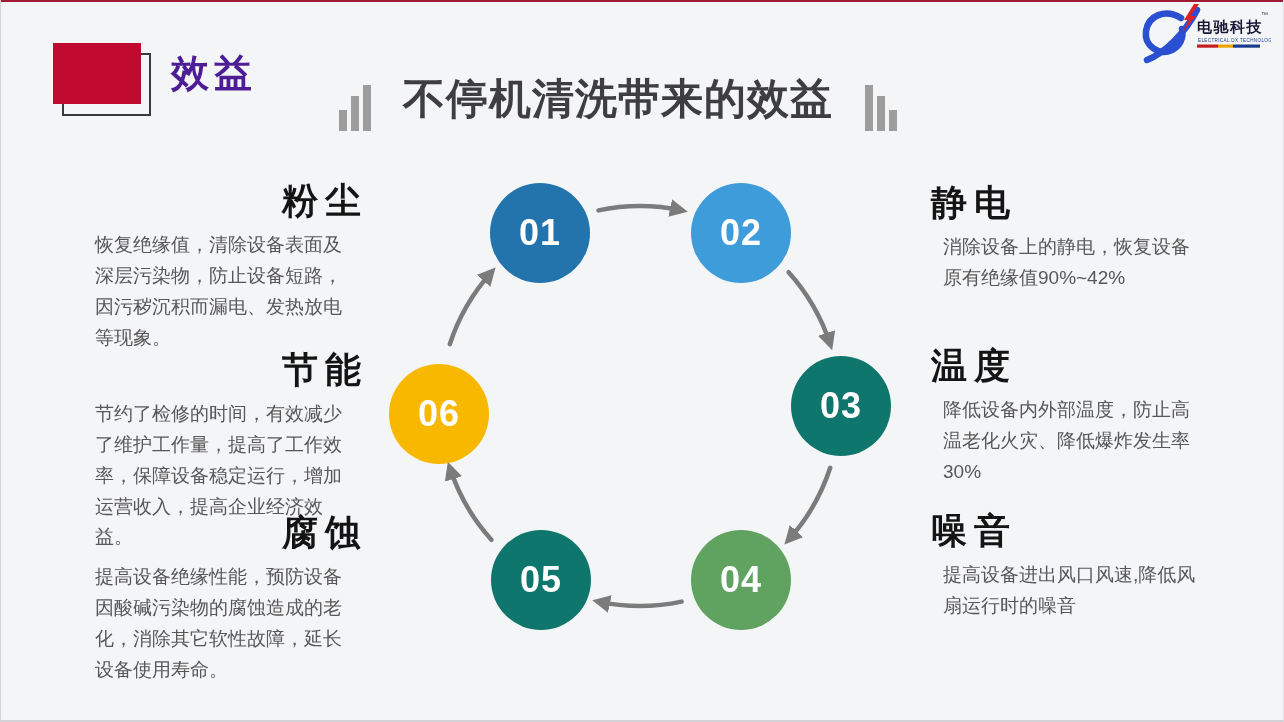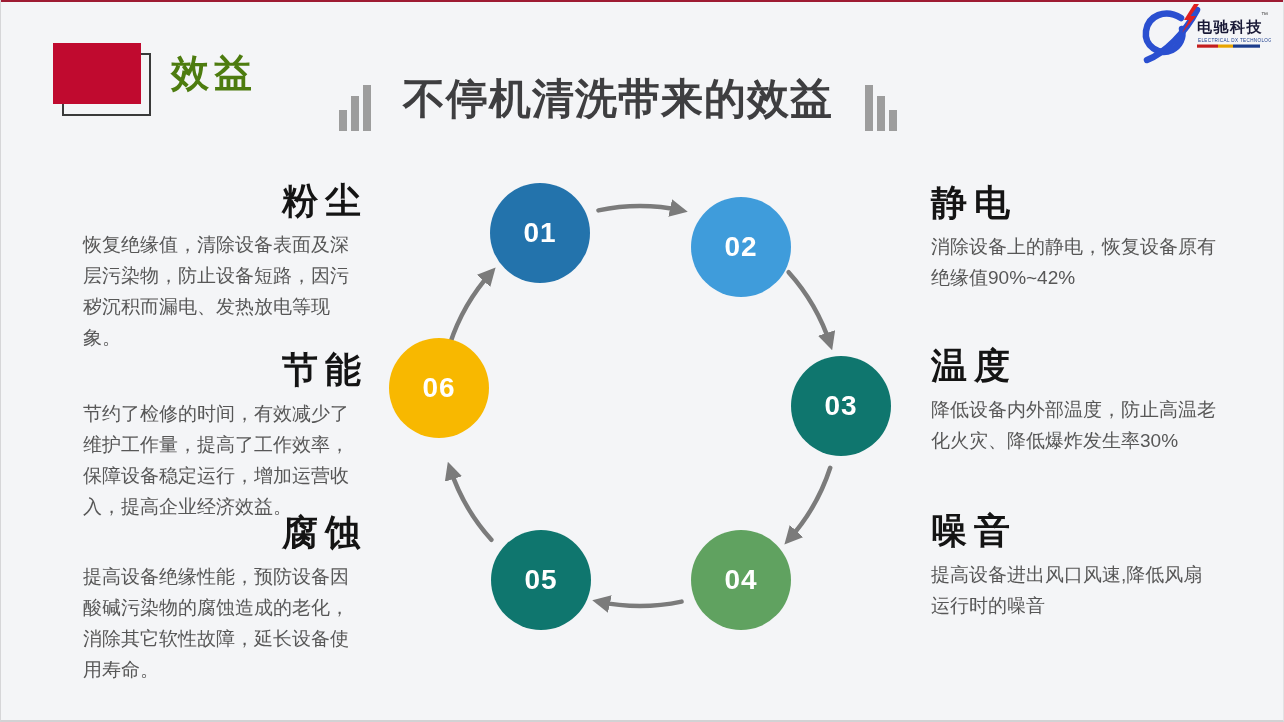--- a/index.html
+++ b/index.html
@@ -23,44 +23,44 @@
   .bar.h1 { height:21px; } .bar.h2 { height:35px; } .bar.h3 { height:46px; }
   .slide-title { margin:10px; font-size:42px; font-weight:bold; line-height:1.18; letter-spacing:1px; white-space:nowrap; }
 
   
   .logo { position:absolute; right:12px; top:3px; width:134px; height:64px; }
   .logo svg { width:100%; height:100%; }
 
   
   .benefit { position:absolute; }
   .benefit h2 { margin:0; font-size:36px; font-weight:bold; color:#141414; letter-spacing:7px; line-height:1.15; }
-  .benefit p  { margin:9px 0 0; font-size:19px; line-height:1.62; color:#575757; }
+  .benefit p  { margin:9px 12px 0; font-size:19px; line-height:1.62; color:#575757; }
   .benefit.left  { left:82px;  width:278px; }
   .benefit.left h2 { text-align:right; margin-right:-7px; }
   .benefit.right { left:930px; width:288px; }
 
   
   .circle {
     position:absolute; width:100px; height:100px; border-radius:50%;
     display:flex; align-items:center; justify-content:center;
   }
-  .circle span { color:#ffffff; font-size:28px; font-weight:bold; letter-spacing:1px; }
+  .circle span { color:#ffffff; font-size:36px; font-weight:bold; letter-spacing:1px; }
 
   .arrows { position:absolute; left:0; top:0; width:1284px; height:722px; pointer-events:none; }
 </style>
 </head>
 <body>
 
 <div class="slide">
 
   <div class="top-rule" style="background: rgb(158, 27, 50);"></div>
 
   <div class="tab-outline"></div>
   <div class="tab-fill" style="background: rgb(192, 10, 47);"></div>
-  <div class="section-label" style="color: #4d7c0f;">效益</div>
+  <div class="section-label" style="color: #4c1d95;">效益</div>
 
   <div class="title-row">
     <span class="bars">
       <span class="bar h1" style="background: rgb(157, 157, 157);"></span>
       <span class="bar h2" style="background: rgb(157, 157, 157);"></span>
       <span class="bar h3" style="background: rgb(157, 157, 157);"></span>
     </span>
     <h1 class="slide-title" style="color: rgb(62, 62, 64);">不停机清洗带来的效益</h1>
     <span class="bars">
       <span class="bar h3" style="background: rgb(157, 157, 157);"></span>
@@ -121,29 +121,29 @@
       <path marker-end="url(#ah)" d="M 829.2 467.8 A 200 200 0 0 1 787.6 539.8"></path>
       <path marker-end="url(#ah)" d="M 680.6 601.6 A 200 200 0 0 1 597.4 601.6"></path>
       <path marker-end="url(#ah)" d="M 490.4 539.8 A 200 200 0 0 1 448.8 467.8"></path>
       <path marker-end="url(#ah)" d="M 448.8 344.2 A 200 200 0 0 1 490.4 272.2"></path>
     </g>
   </svg>
 
   <div class="circle" style="left: 489px; top: 183px; background: rgb(35, 115, 172);">
     <span>01</span>
   </div>
-  <div class="circle" style="left: 690px; top: 197px; background: rgb(63, 156, 219);">
+  <div class="circle" style="left: 690px; top: 183px; background: rgb(63, 156, 219);">
     <span>02</span>
   </div>
   <div class="circle" style="left: 790px; top: 356px; background: #0f766e;">
     <span>03</span>
   </div>
   <div class="circle" style="left: 690px; top: 530px; background: rgb(96, 162, 96);">
     <span>04</span>
   </div>
   <div class="circle" style="left: 490px; top: 530px; background: #0f766e;">
     <span>05</span>
   </div>
-  <div class="circle" style="left: 388px; top: 338px; background: rgb(248, 184, 0);">
+  <div class="circle" style="left: 388px; top: 364px; background: rgb(248, 184, 0);">
     <span>06</span>
   </div>
 
 </div>
 
 </body></html>

